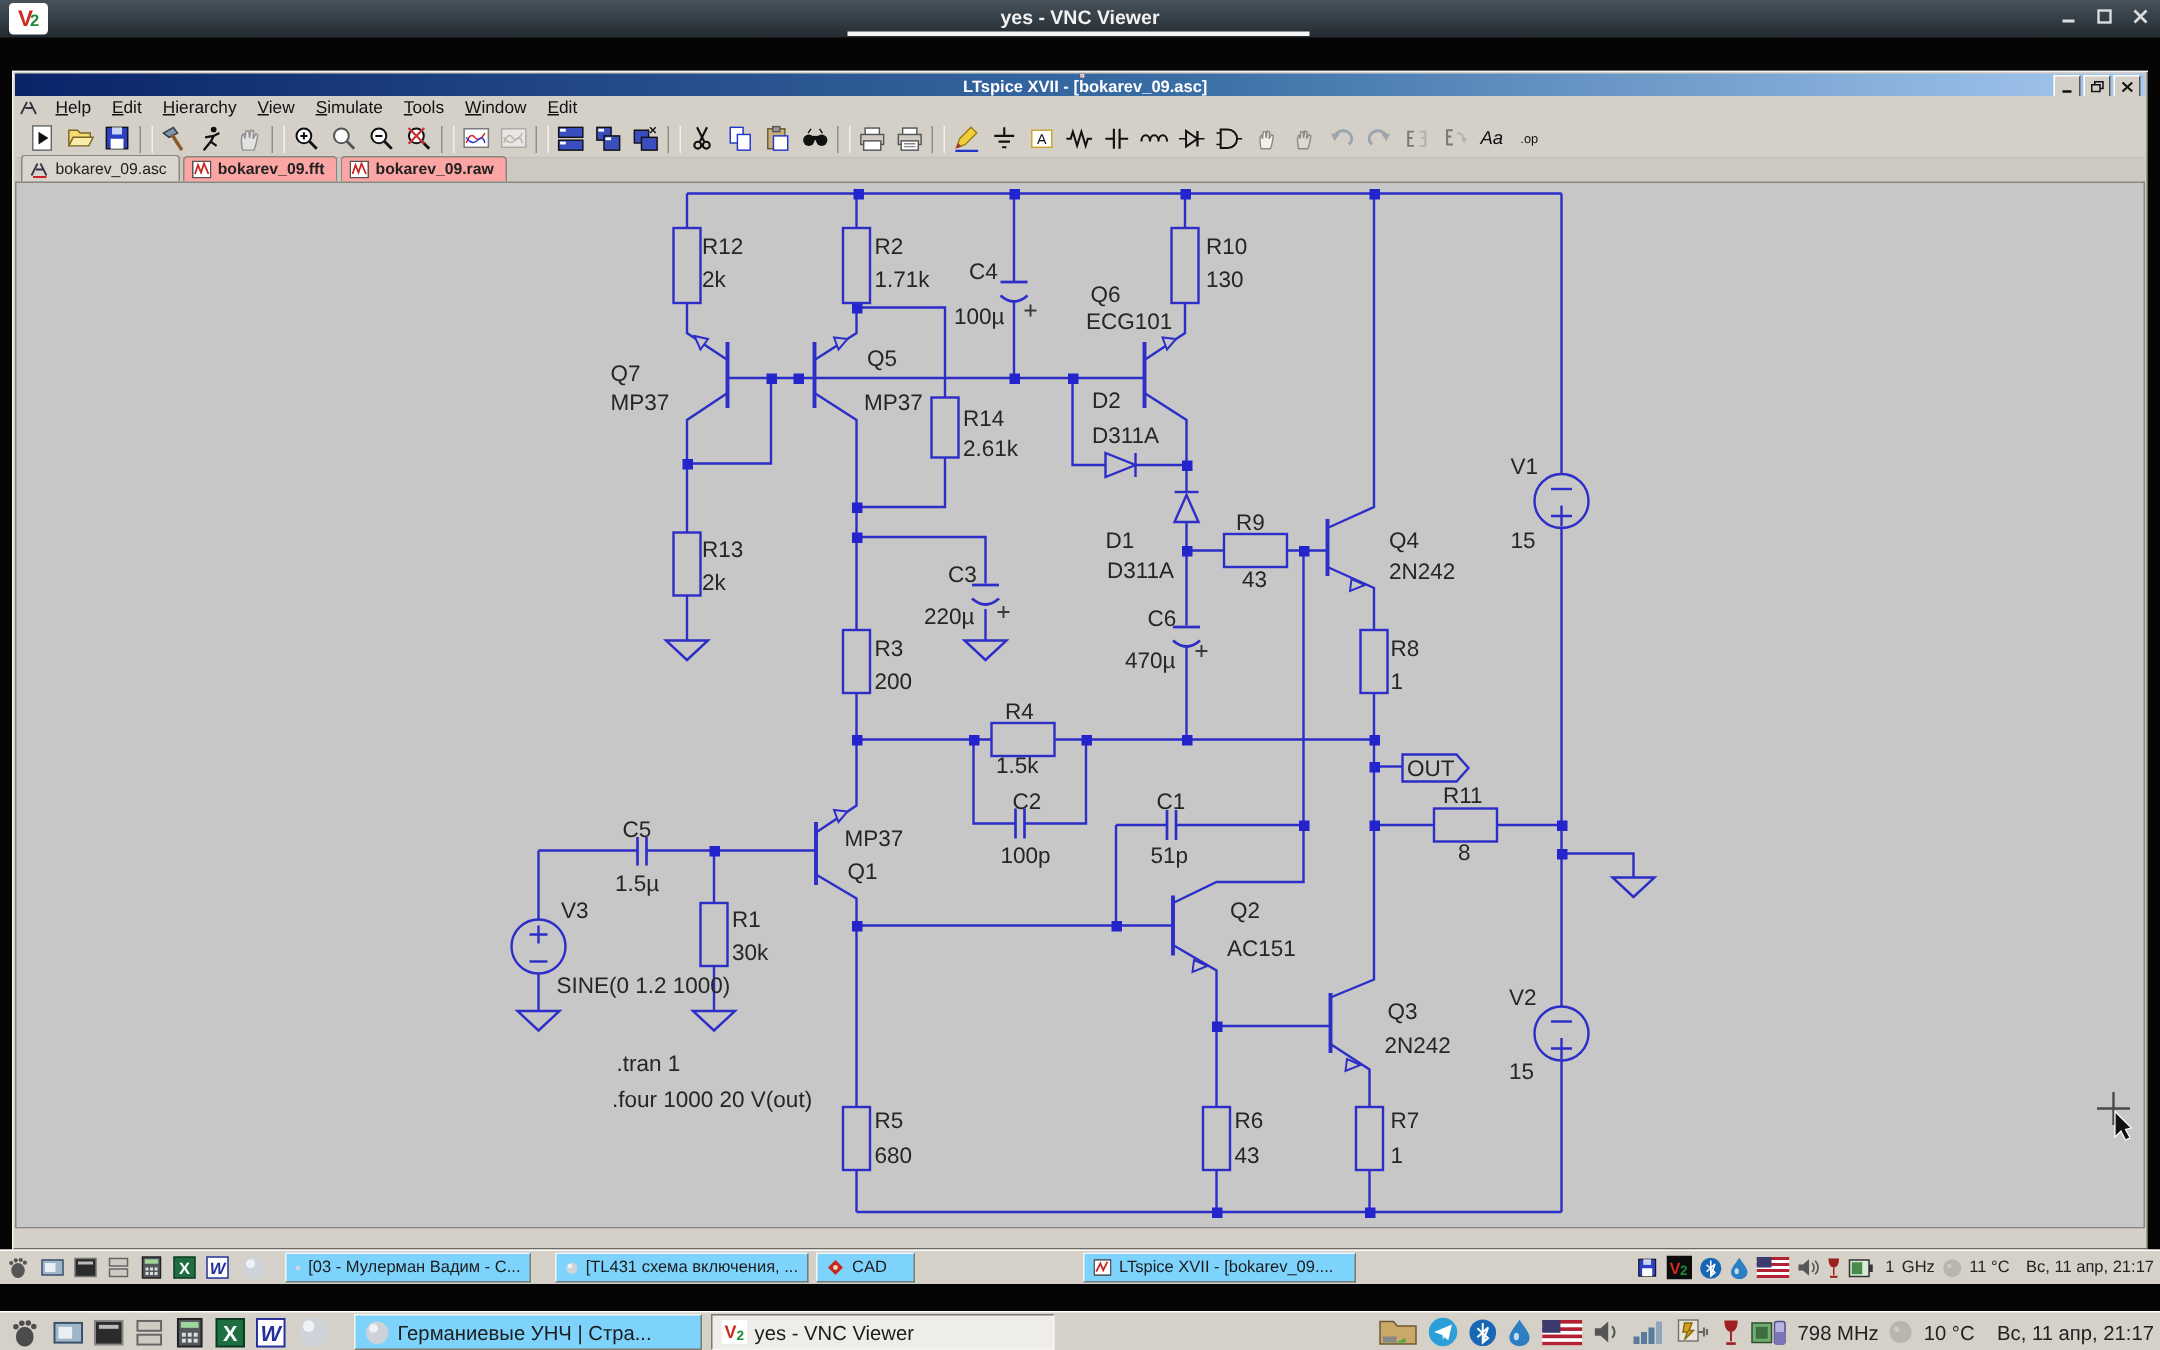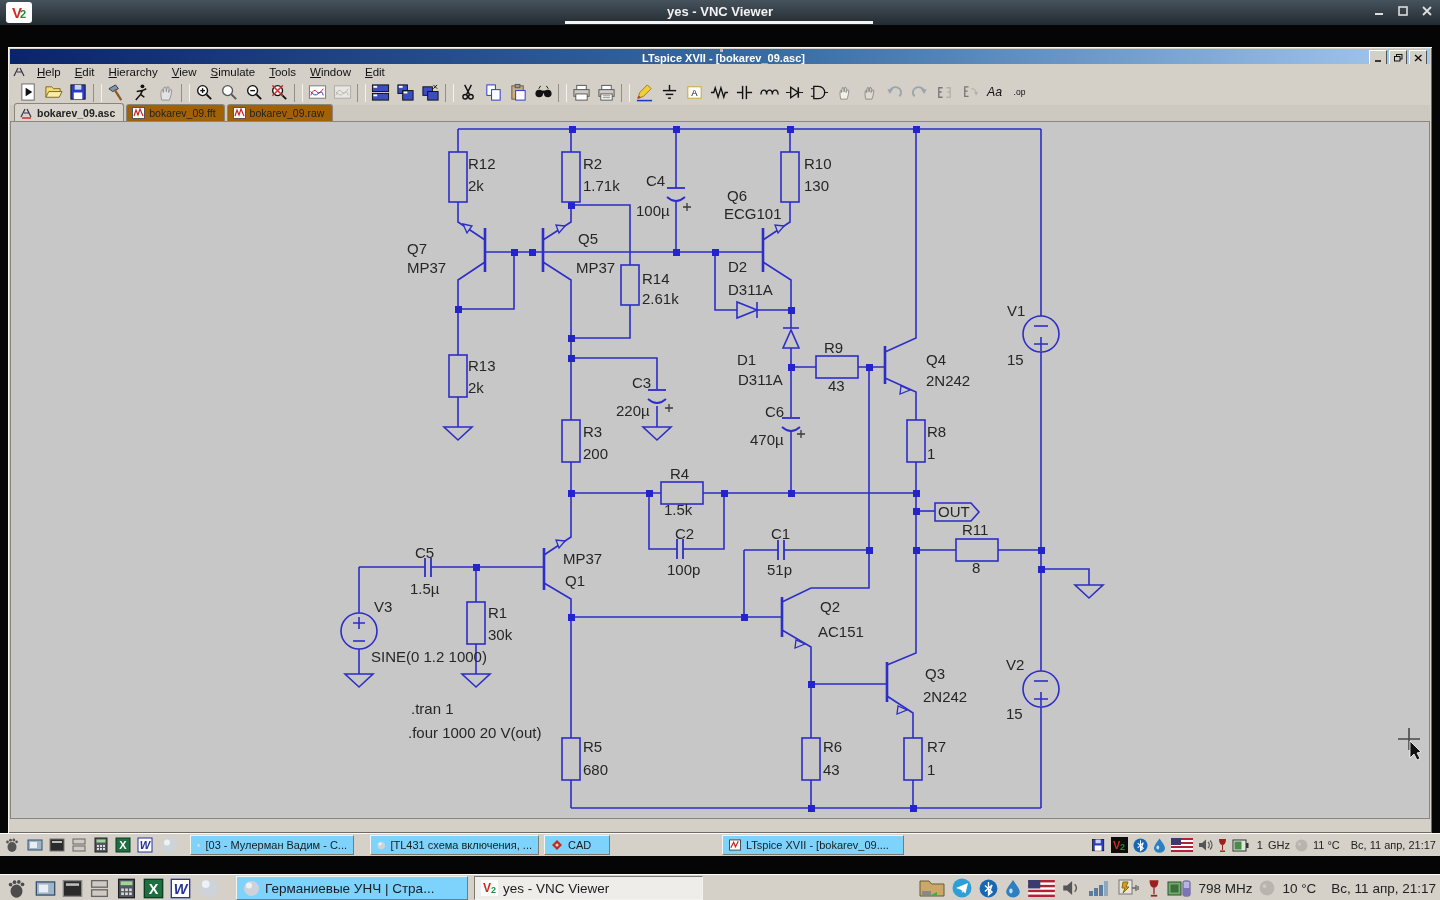--- a/index.html
+++ b/index.html
@@ -37,23 +37,23 @@
   .lt-menu .win-ctl{top:18px;}
   .lt-toolbar{position:absolute;left:2px;top:33px;right:2px;height:25px;background:#d4d0c8;
               display:flex;align-items:center;padding-left:6px;
               border-bottom:1px solid #9b978f;}
   .tb{width:25px;height:21px;display:inline-flex;align-items:center;justify-content:center;flex:0 0 auto;}
   .tb svg{width:19px;height:19px;}
   .tsep{width:7px;height:18px;border-left:1px solid #928e86;border-right:1px solid #f4f2ed;margin:0 2px;flex:0 0 auto;}
   .lt-tabs{position:absolute;left:2px;top:58px;right:2px;height:16px;background:#cdc9c1;
            display:flex;align-items:flex-end;padding-left:4px;font-size:10.5px;color:#222;}
   .tab{display:inline-flex;align-items:center;gap:4px;padding:1px 8px 1px 5px;height:14px;
-       border:1px solid #8a867e;border-bottom:none;background:#a16207;margin-right:2px;
-       border-radius:3px 3px 0 0;}
-  .tab.active{background:#d9d5cd;height:15px;font-weight:bold;}
+       border:1px solid #8a867e;border-bottom:none;background:#fca5a5;margin-right:2px;
+       border-radius:3px 3px 0 0;font-weight:bold;}
+  .tab.active{background:#d9d5cd;height:15px;font-weight:normal;}
   .tab svg{width:13px;height:12px;}
   .lt-canvas{position:absolute;left:2px;top:74px;right:2px;bottom:14px;background:#c7c7c7;
              border:1px solid #8a867e;}
   .lt-bottom{position:absolute;left:2px;bottom:2px;right:2px;height:12px;background:#d4d0c8;}
   
   .taskbar{position:absolute;left:0;width:1440px;background:#d5d1c9;border-top:1px solid #fdfcfa;
            display:flex;align-items:center;color:#1c1c1c;}
   .tb-inner{top:833px;height:22px;font-size:11px;}
   .tb-outer{top:874px;height:26px;font-size:13.5px;}
   .launch{display:inline-flex;align-items:center;justify-content:center;flex:0 0 auto;}

